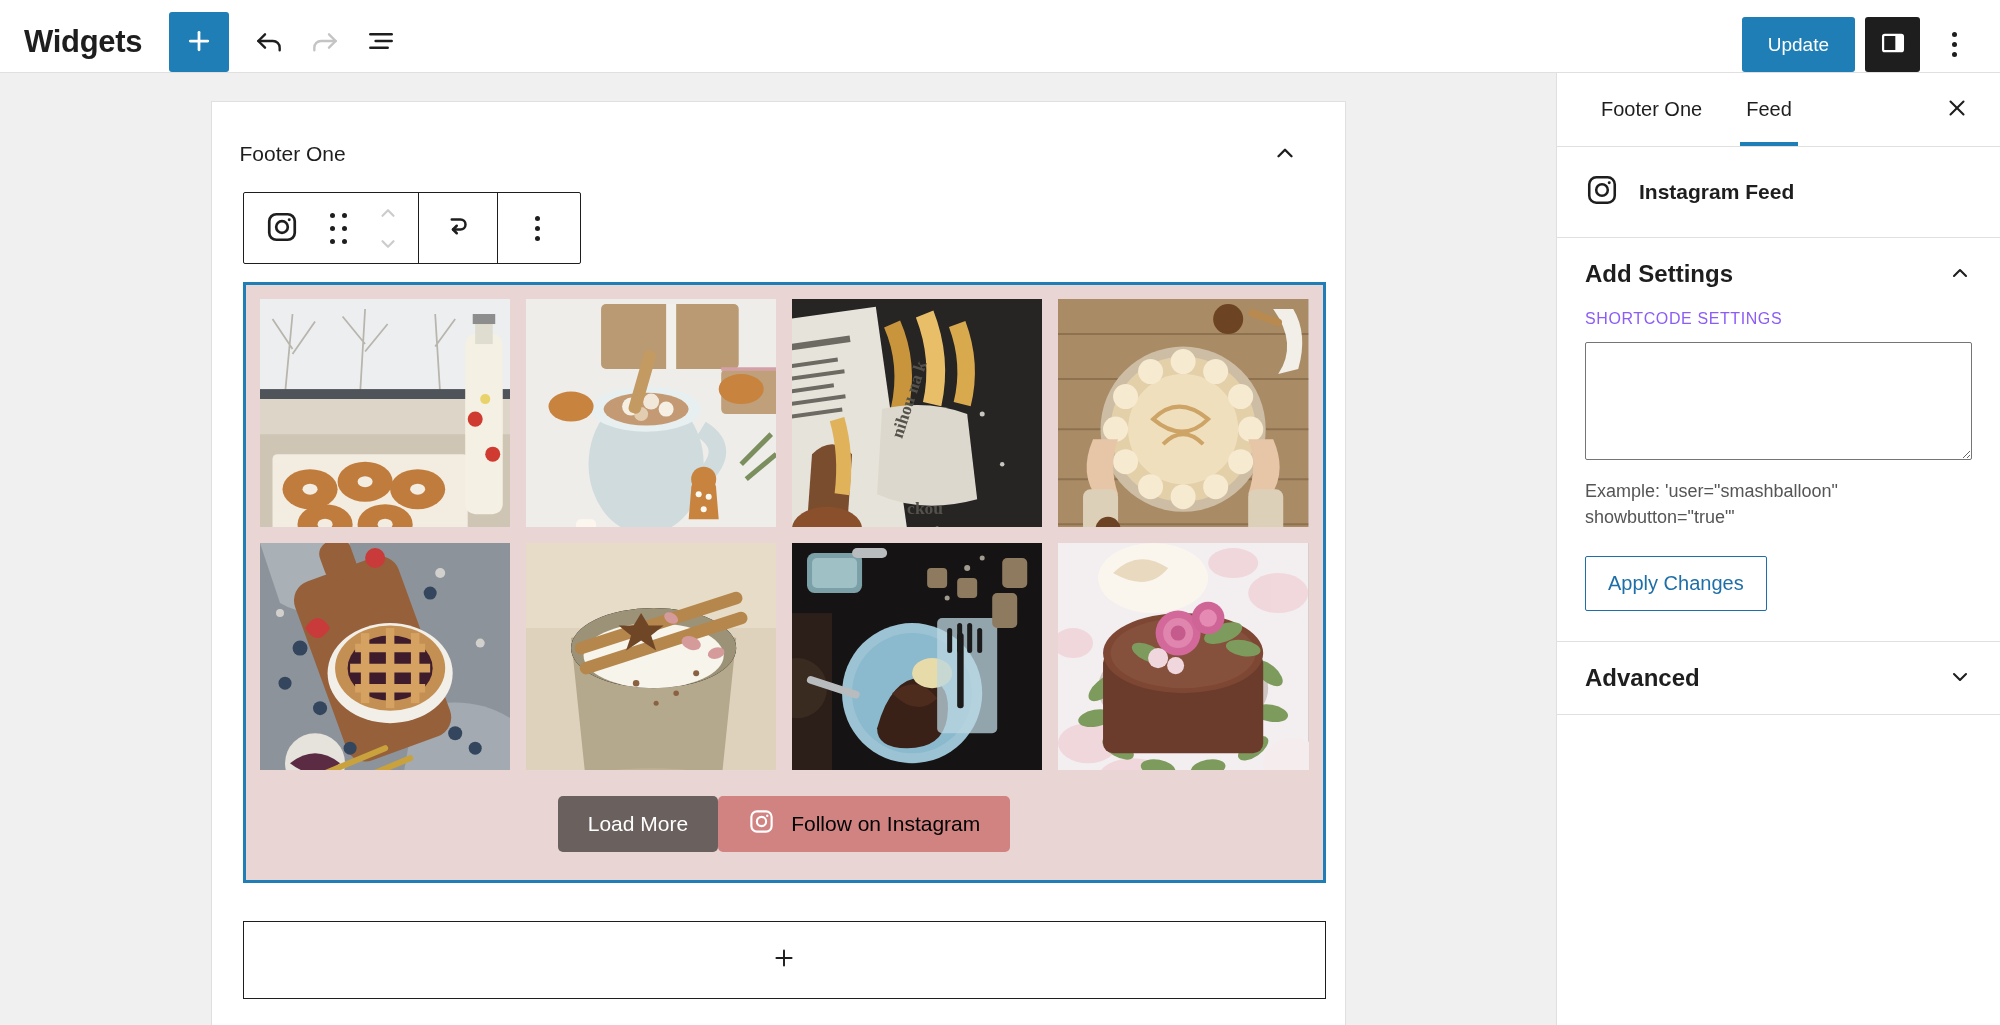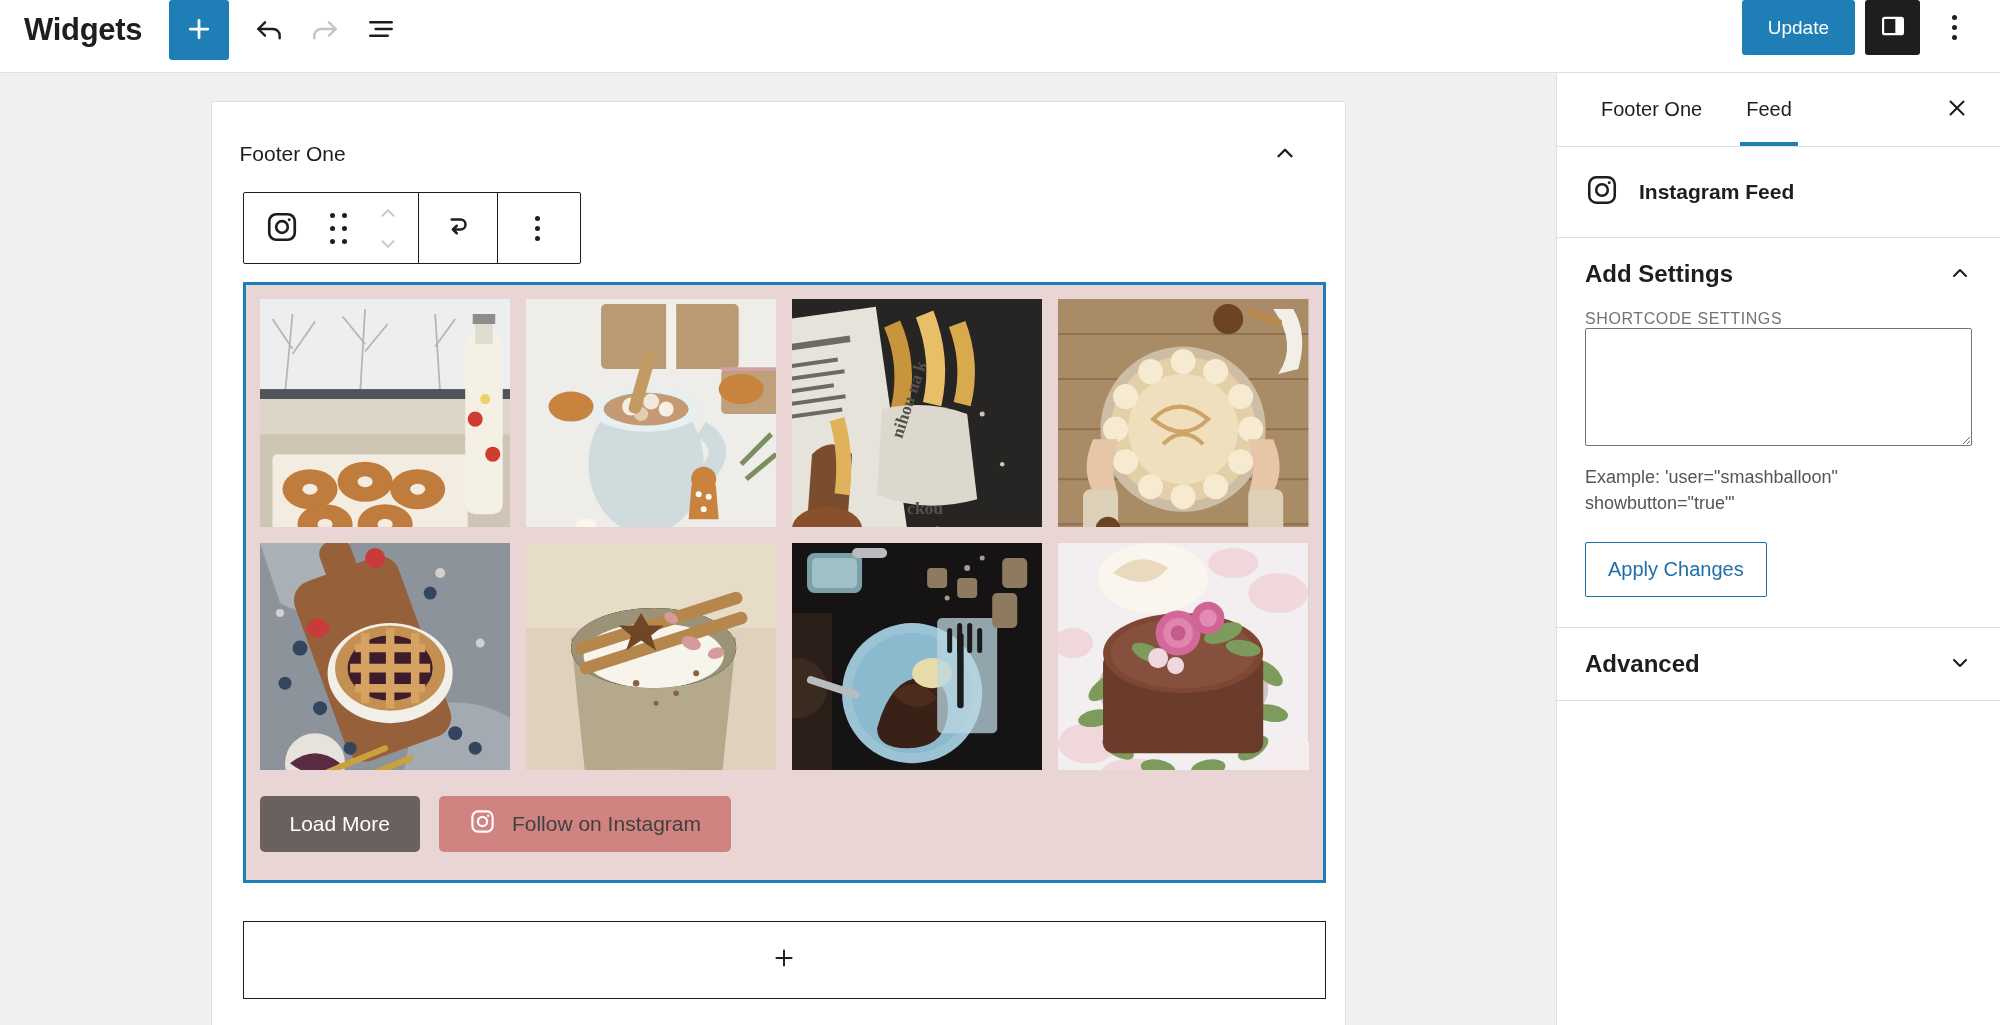--- a/index.html
+++ b/index.html
@@ -14,21 +14,21 @@
   
   .app { width: 2000px; height: 1025px; display: flex; flex-direction: column; background:#f0f0f0; }
 
   
   .header {
     height: 73px;
     flex: 0 0 73px;
     background: #fff;
     border-bottom: 1px solid #e0e0e0;
     display: flex;
-    align-items: flex-start;
+    align-items: flex-end;
     padding: 0 22px 0 24px;
   }
   .header-left { display: flex; align-items: center; gap: 0; }
   .app-title {
     font-size: 31px; font-weight: bold; color: #1e1e1e;
     letter-spacing: -0.3px; margin-right: 27px;
   }
   .btn-add {
     width: 60px; height: 60px;
     background: #1e7eb5;
@@ -138,31 +138,31 @@
   .feed-item {
     position: relative;
     width: 100%;
     padding-bottom: 91%;
     overflow: hidden;
     background: #cfc3c1;
   }
   .feed-item .ph { position: absolute; inset: 0; }
 
   .feed-actions {
-    display: flex; justify-content: flex-start; align-items: center;
-    gap: 19px; padding: 26px 0 28px 0;
+    display: flex; justify-content: center; align-items: center;
+    padding: 26px 0 28px 0;
   }
   .btn-load-more {
     background: #6a605e; color: #fff; border: none;
     font-size: 21px; font-family: "Liberation Sans", sans-serif;
     padding: 0 30px; height: 56px; border-radius: 5px; cursor: pointer;
     display: flex; align-items: center;
   }
   .btn-follow {
-    background: #d18382; color: #404040; border: none;
+    background: #d18382; color: #000000; border: none;
     font-size: 21px; font-family: "Liberation Sans", sans-serif;
     padding: 0 30px; height: 56px; border-radius: 5px; cursor: pointer;
     display: flex; align-items: center; gap: 16px;
   }
   .btn-follow svg { width: 27px; height: 27px; }
 
   
   .appender {
     margin: 38px 0 0 31px;
     width: 1083px; height: 78px;
@@ -213,22 +213,22 @@
   .sb-panel { border-bottom: 1px solid #e0e0e0; }
   .sb-panel-header {
     display: flex; align-items: center; justify-content: space-between;
     padding: 22px 28px; cursor: pointer; background: transparent; border: none;
     width: 100%; font-family: "Liberation Sans", sans-serif;
   }
   .sb-panel-title { font-size: 24px; font-weight: bold; color: #1e1e1e; }
   .sb-panel-header svg { width: 24px; height: 24px; }
   .sb-panel-body { padding: 0 28px 30px 28px; }
   .sb-field-label {
-    font-size: 16px; color: #737373; letter-spacing: 0.6px;
-    display: block; 
+    font-size: 16px; color: #8b5cf6; letter-spacing: 0.6px;
+    display: block; margin-bottom: 14px;
   }
   .sb-textarea {
     width: 100%; height: 118px;
     border: 1px solid #757575; border-radius: 2px;
     background: #fff; resize: vertical;
     font-family: "Liberation Sans", sans-serif; font-size: 17px;
     padding: 8px 10px;
   }
   .sb-help {
     font-size: 18px; color: #555; line-height: 1.45;

